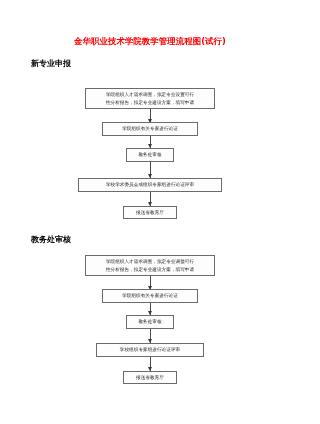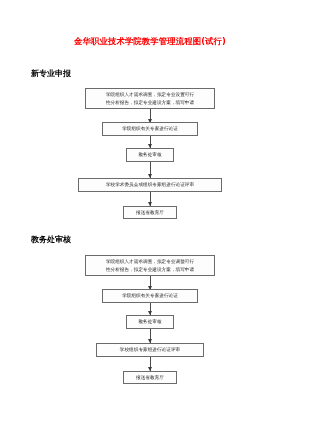--- a/index.html
+++ b/index.html
@@ -41,21 +41,21 @@
   
   .section-heading {
     position: absolute;
     left: 31px;
     font-size: 8px;
     font-weight: bold;
     color: #000000;
     line-height: 11px;
     white-space: nowrap;
   }
-  #heading-1 { top: 68px; }
+  #heading-1 { top: 58px; }
   #heading-2 { top: 234px; }
 
   
   .flow {
     position: absolute;
     left: 0;
     width: 300px;
   }
   #flow-1 { top: 88px; }
   #flow-2 { top: 255px; }

